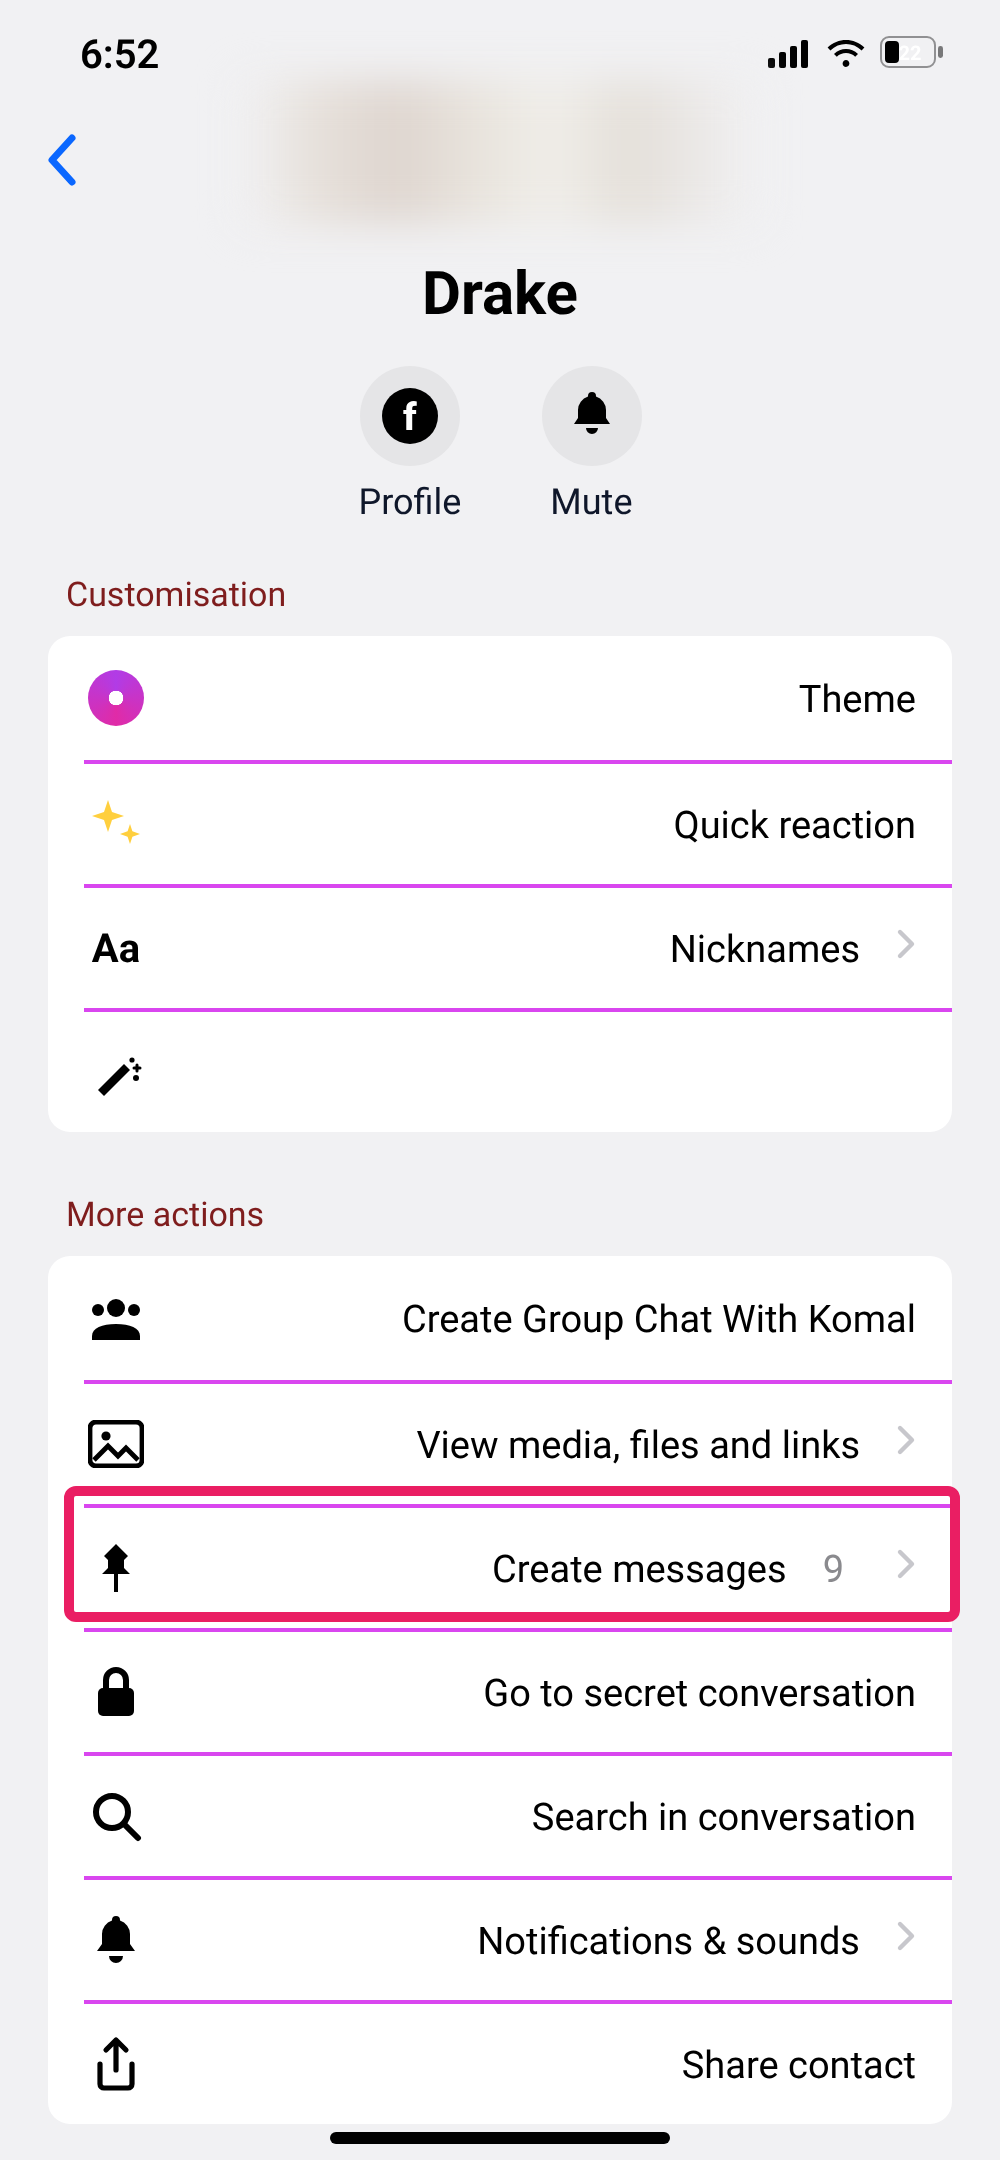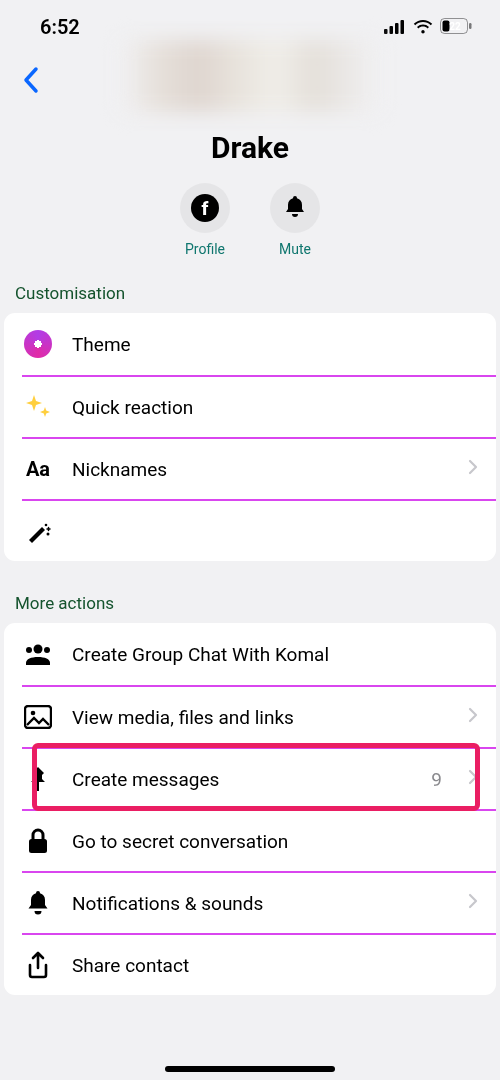--- a/index.html
+++ b/index.html
@@ -61,31 +61,32 @@
   .action-circle {
     width: 50px; height: 50px;
     border-radius: 50%;
     background: #e5e5e7;
     display: flex; align-items: center; justify-content: center;
   }
   .fb-badge {
     width: 28px; height: 28px; border-radius: 50%; background: #000;
     display:flex;align-items:center;justify-content:center;color:#fff;font-weight:800;font-size:19px;
   }
-  .action-label { font-size: 14px; color: #0f766e; }
+  .action-label { font-size: 18px; color: #0f172a; }
   .section-header {
-    color: #14532d;
+    color: #7f1d1d;
     font-size: 17px;
-    padding: 26px 15px 10px;
+    padding: 26px 33px 10px;
   }
   .card {
     background: #fff;
     border-radius: 11px;
-    margin: 0 4px;
+    margin: 0 24px;
     padding: 0 0 0 18px;
+    text-align: right;
   }
   .row {
     display: flex;
     align-items: center;
     min-height: 62px;
     gap: 18px;
     border-top: 2px solid #d946ef;
     padding-right: 18px;
   }
   .row:first-child { border-top: none; }
@@ -264,20 +265,29 @@
     <span class="row-icon">
       <svg width="22" height="26" viewBox="0 0 22 26">
           <rect x="2" y="11" width="18" height="14" rx="2.5" fill="#000"></rect>
           <path d="M6 11V7a5 5 0 0 1 10 0v4" fill="none" stroke="#000" stroke-width="3"></path>
         </svg>
     </span>
     <span class="row-label">Go to secret conversation</span>
   </div>
   <div class="row">
     <span class="row-icon">
+      <svg width="26" height="26" viewBox="0 0 26 26">
+          <circle cx="11" cy="11" r="8" fill="none" stroke="#000" stroke-width="3"></circle>
+          <line x1="17" y1="17" x2="24" y2="24" stroke="#000" stroke-width="3" stroke-linecap="round"></line>
+        </svg>
+    </span>
+    <span class="row-label">Search in conversation</span>
+  </div>
+  <div class="row">
+    <span class="row-icon">
       <svg width="24" height="26" viewBox="0 0 24 26">
           <path d="M12 1a2 2 0 0 1 2 2v.3A7 7 0 0 1 19 10v5l2.5 3.5h-19L5 15v-5a7 7 0 0 1 5-6.7V3a2 2 0 0 1 2-2zm-3.5 20h7a3.5 3.5 0 0 1-7 0z" fill="#000"></path>
         </svg>
     </span>
     <span class="row-label">Notifications &amp; sounds</span>
     <span class="chevron">
       <svg width="10" height="16" viewBox="0 0 10 16">
           <path d="M2 2l6 6-6 6" stroke="#c7c7cc" stroke-width="2.2" fill="none" stroke-linecap="round" stroke-linejoin="round"></path>
         </svg>
     </span>

